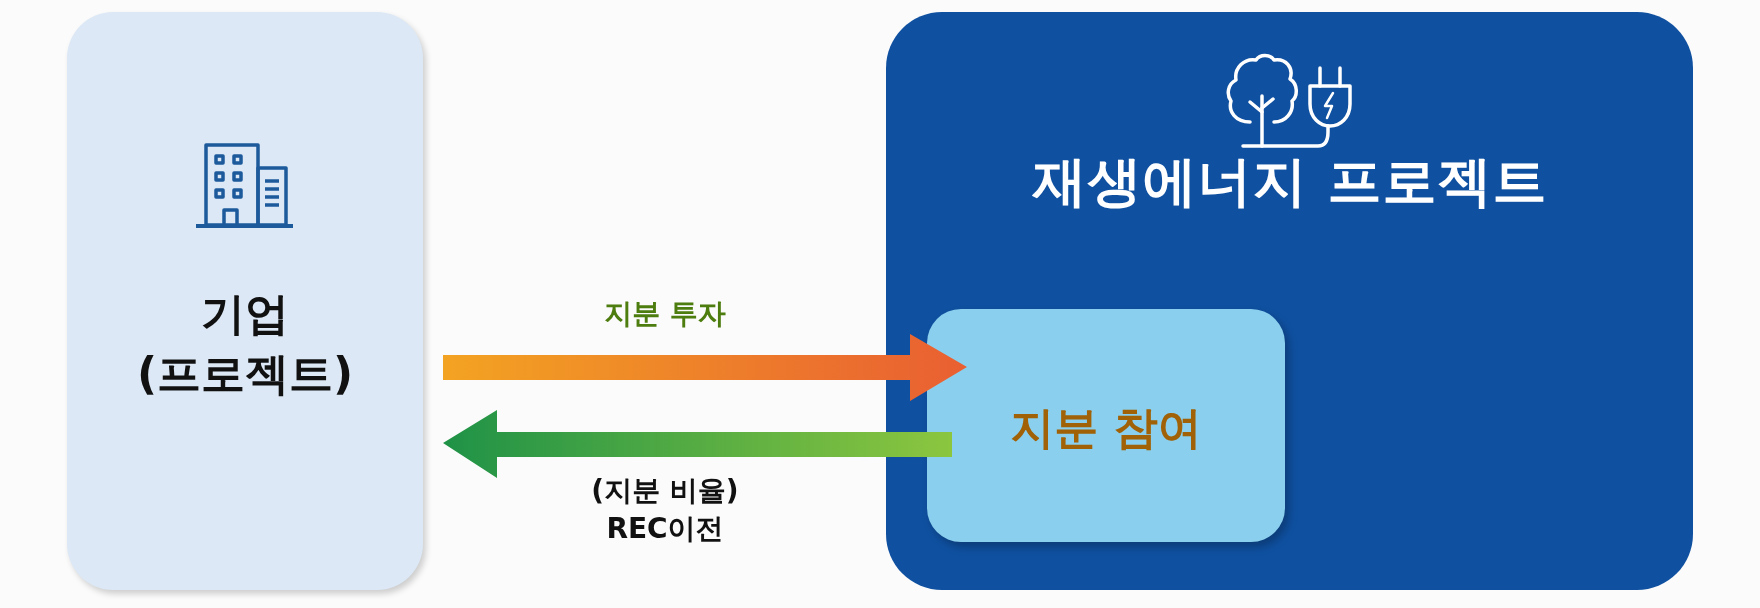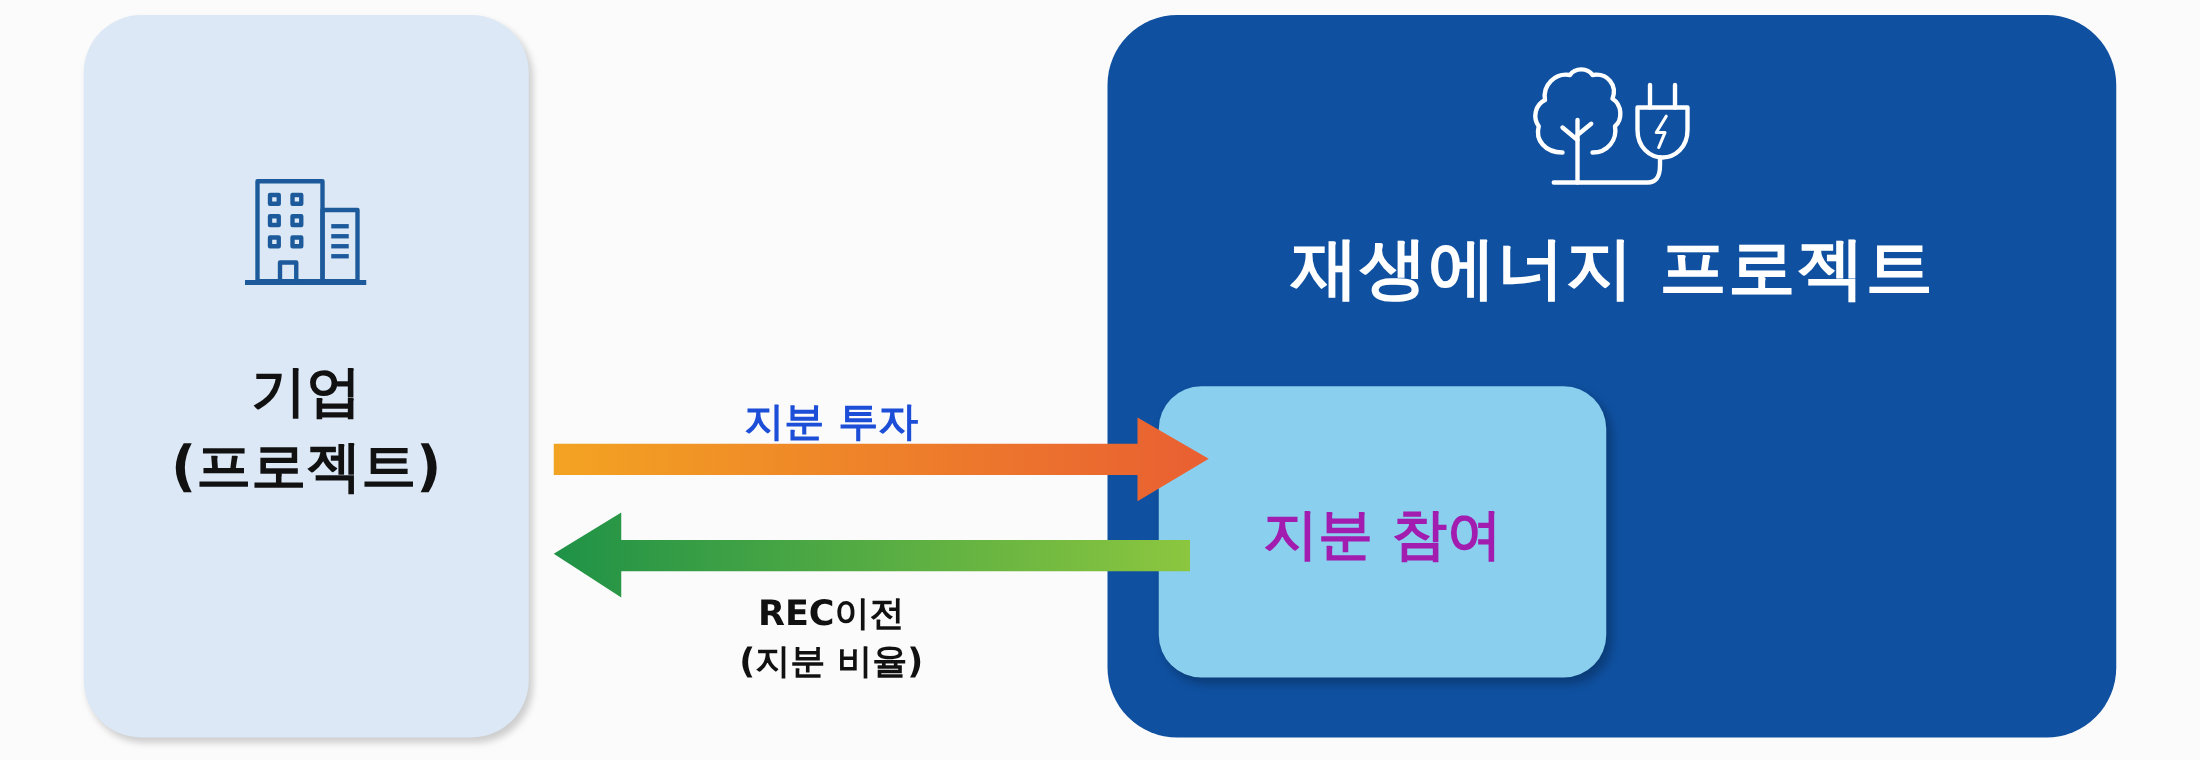--- a/index.html
+++ b/index.html
@@ -22,30 +22,30 @@
     left: 927px; top: 309px; width: 358px; height: 233px;
     background: #8acfee; border-radius: 34px;
     box-shadow: 4px 5px 8px rgba(0,0,0,0.25);
   }
   .label { position: absolute; font-weight: bold; text-align: center; white-space: nowrap; }
   #consumer-title {
     left: 67px; width: 356px; top: 244px;
     font-size: 44px; line-height: 60px; color: #111; margin-top: 40px;
   }
   #project-title {
-    left: 1000px; width: 580px; top: 180px;
+    left: 1000px; width: 580px; top: 147px;
     font-size: 54px; line-height: 70px; color: #ffffff; letter-spacing: 1px;
   }
   #equity-label {
     left: 927px; width: 358px; top: 398px;
-    font-size: 44px; line-height: 60px; color: #a21caf;
+    font-size: 44px; line-height: 60px; color: #a16207;
   }
   #invest-label {
-    left: 520px; width: 290px; top: 319px;
-    font-size: 32px; line-height: 36px; color: #1d4ed8;
+    left: 520px; width: 290px; top: 296px;
+    font-size: 28px; line-height: 36px; color: #4d7c0f;
   }
   #rec-label {
     left: 520px; width: 290px; top: 472px;
     font-size: 28px; line-height: 38px; color: #111;
   }
   svg.abs { position: absolute; left: 0; top: 0; overflow: visible; }
 </style>
 </head>
 <body>
 
@@ -110,15 +110,15 @@
       <stop offset="1" stop-color="#8cc63f"></stop>
     </linearGradient>
   </defs>
   <path fill="url(#grad-orange)" d="M443 355 L910 355 L910 334 L967 367 L910 401 L910 380 L443 380 Z"></path>
   <path fill="url(#grad-green)" d="M952 432 L497 432 L497 410 L443 443 L497 478 L497 457 L952 457 Z"></path>
 </svg>
 
 <div class="label" id="invest-label">지분 투자</div>
 
 <div class="label" id="rec-label">
+  <div>(지분 비율)</div>
   <div>REC이전</div>
-  <div>(지분 비율)</div>
 </div>
 
 </body></html>

